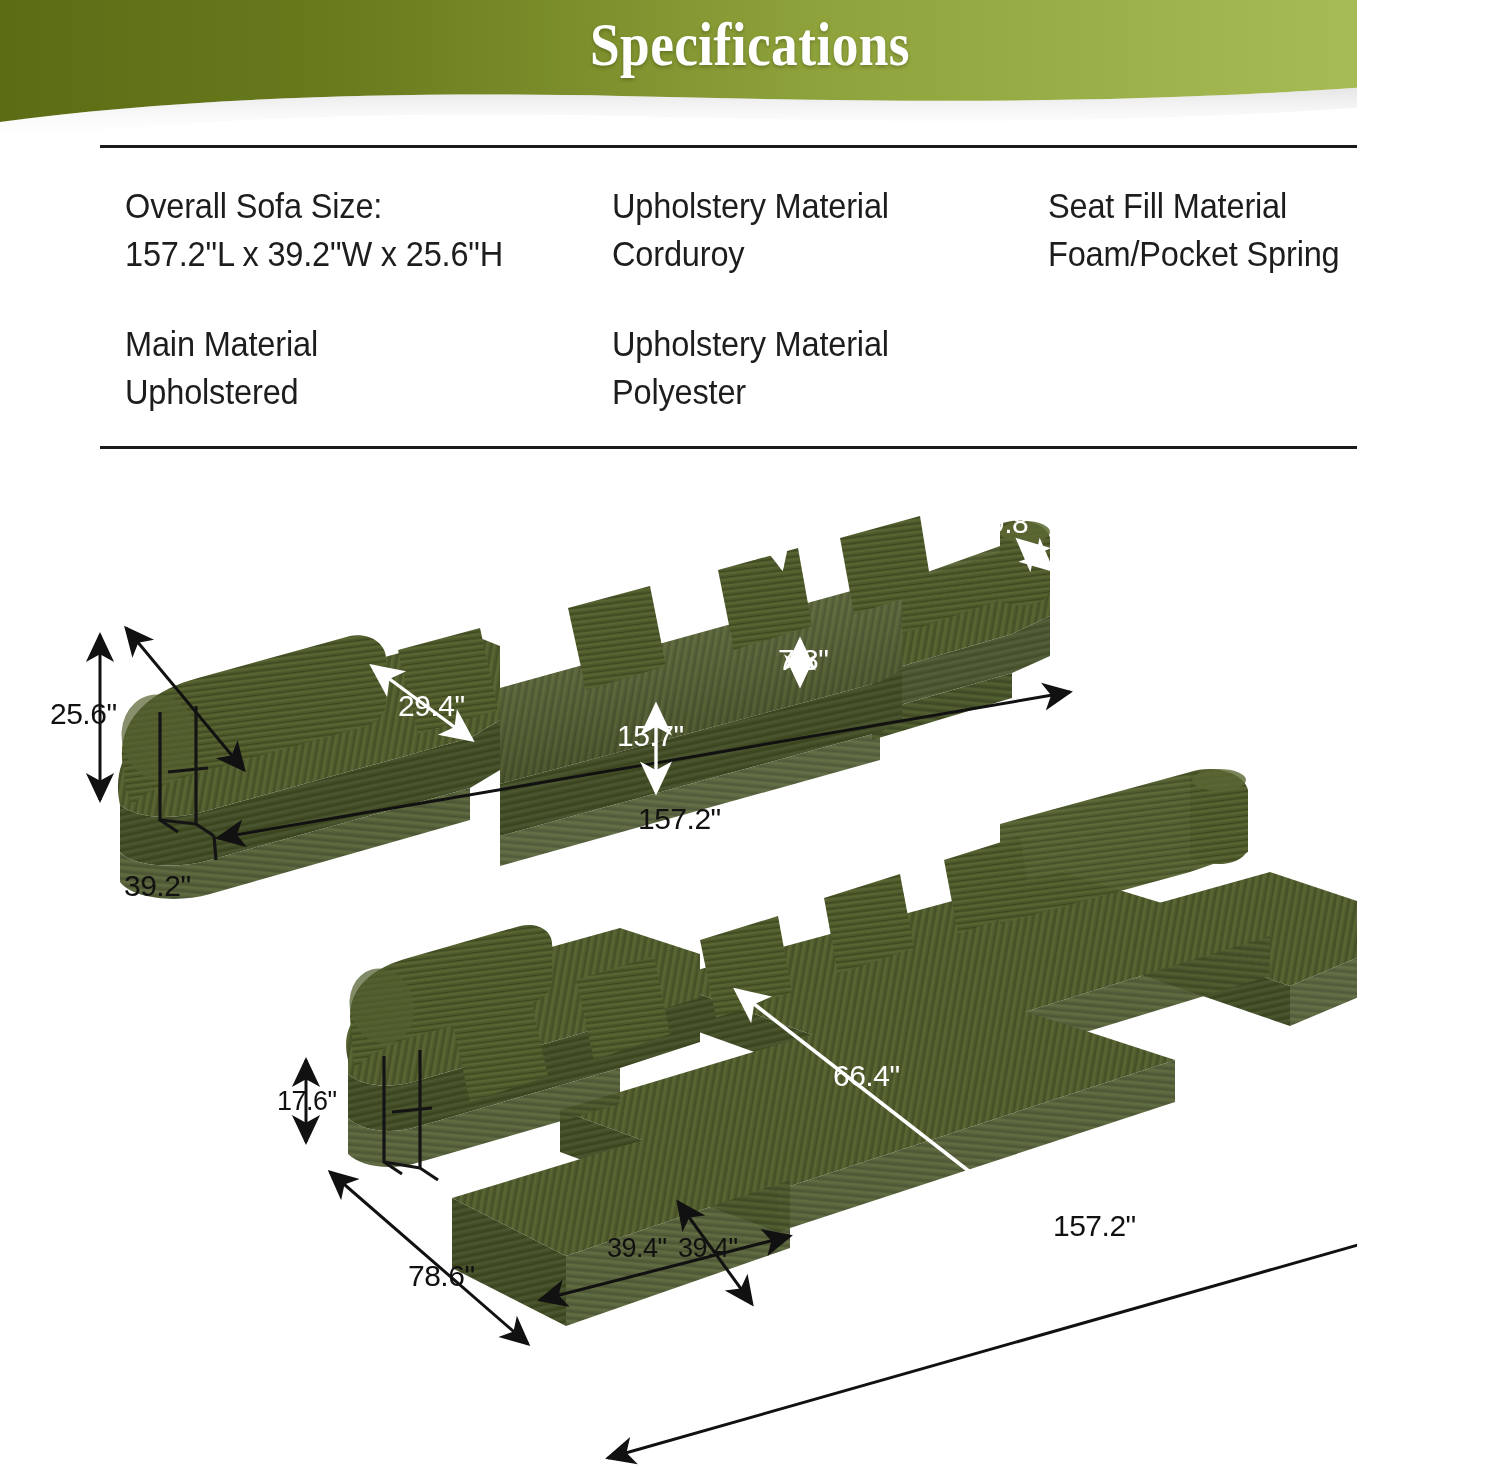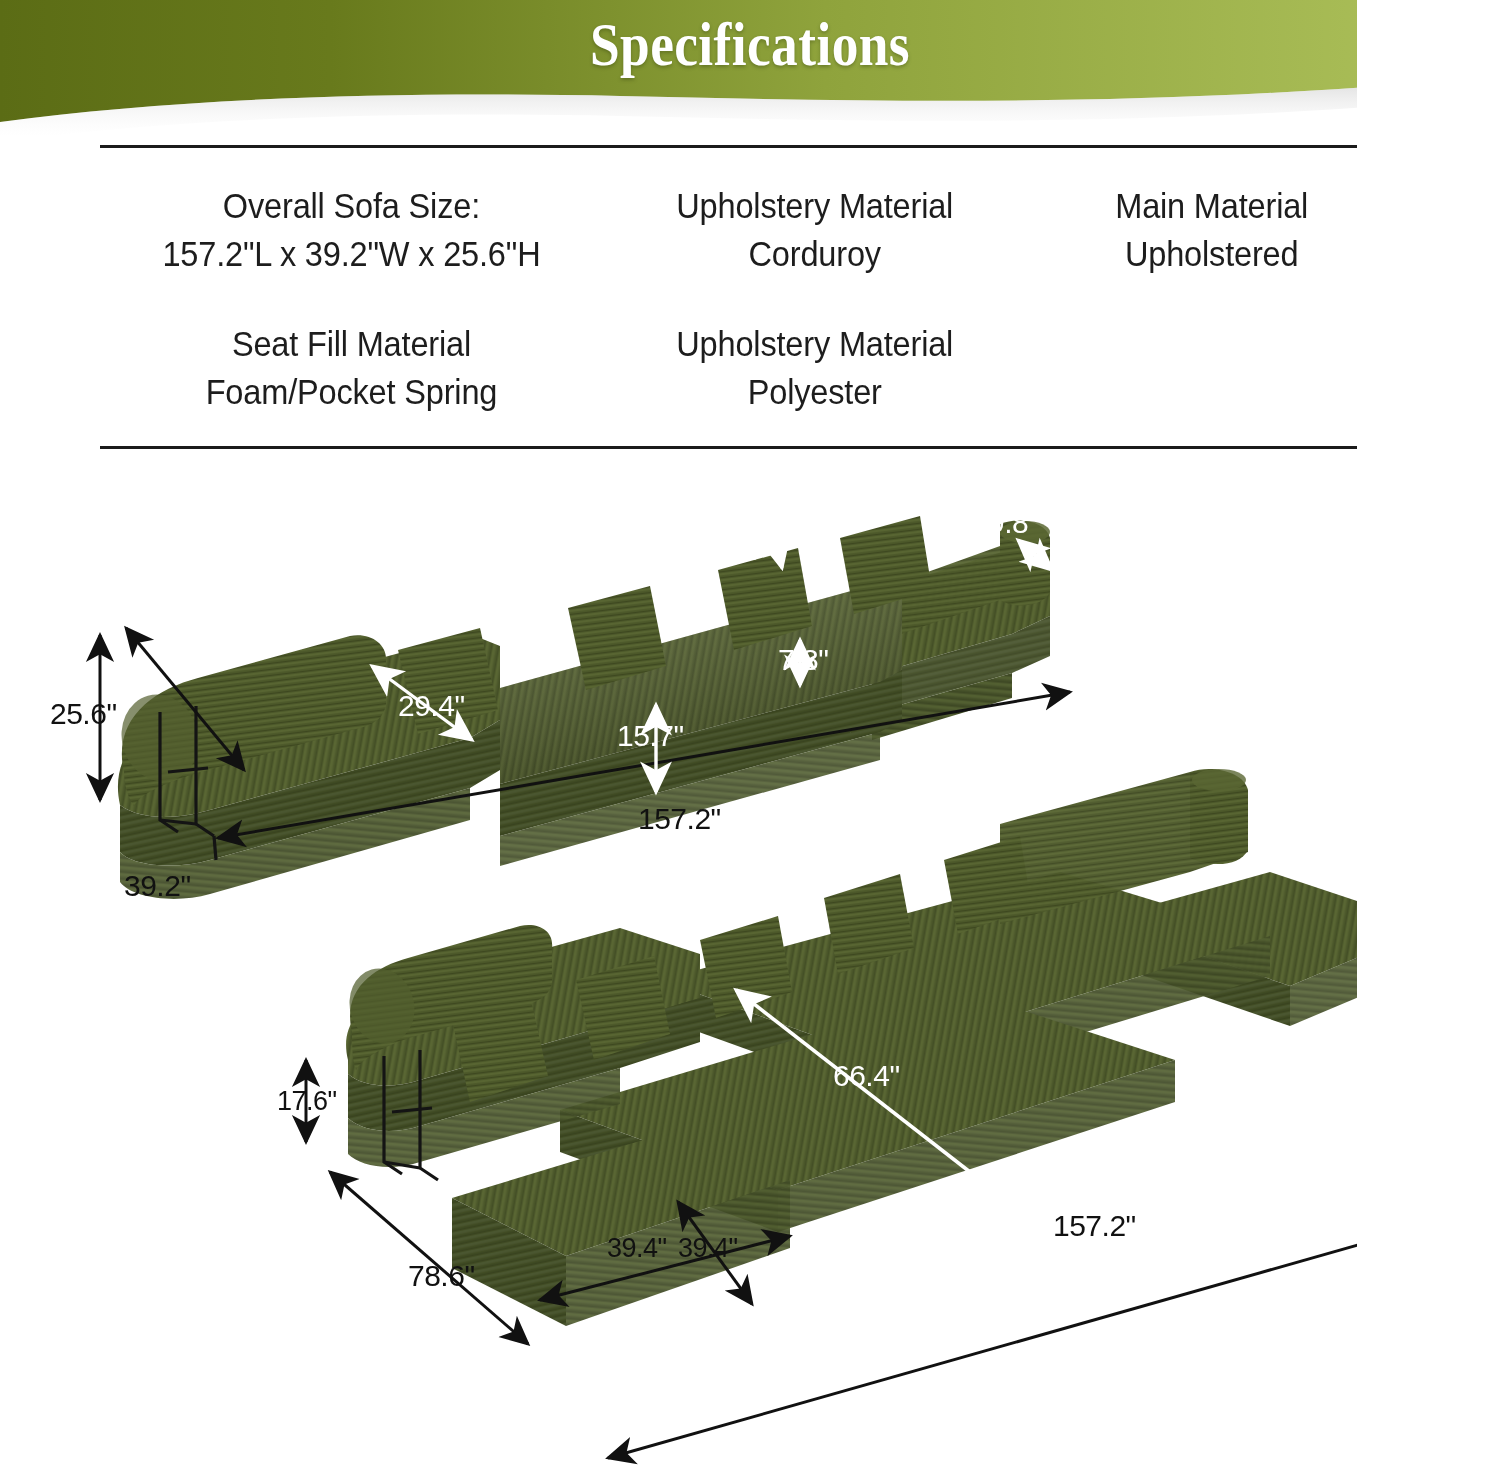--- a/index.html
+++ b/index.html
@@ -55,21 +55,21 @@
     background: #1b1b1b;
     width: 100%;
   }
   .spec-grid {
     display: grid;
     grid-template-columns: 487px 436px 1fr;
     row-gap: 42px;
     padding: 34px 0 30px 25px;
     box-sizing: border-box;
   }
-  .spec-cell { color: #1d1d1d; text-align: center; }
+  .spec-cell { color: #1d1d1d; }
   .spec-label, .spec-value {
     font-family: "Liberation Sans", sans-serif;
     font-size: 35px;
     line-height: 48px;
     font-weight: 400;
     letter-spacing: -0.2px;
     white-space: nowrap;
     transform: scaleX(0.93);
     transform-origin: left center;
   }
@@ -131,27 +131,27 @@
         <div class="spec-value">157.2"L x 39.2"W x 25.6"H</div>
       </div>
 
 
       <div class="spec-cell">
         <div class="spec-label">Upholstery Material</div>
         <div class="spec-value">Corduroy</div>
       </div>
 
       <div class="spec-cell">
+        <div class="spec-label">Seat Fill Material</div>
+        <div class="spec-value">Foam/Pocket Spring</div>
+      </div>
+
+      <div class="spec-cell">
         <div class="spec-label">Main Material</div>
         <div class="spec-value">Upholstered</div>
-      </div>
-
-      <div class="spec-cell">
-        <div class="spec-label">Seat Fill Material</div>
-        <div class="spec-value">Foam/Pocket Spring</div>
       </div>
 
       <div class="spec-cell">
         <div class="spec-label">Upholstery Material</div>
         <div class="spec-value">Polyester</div>
       </div>
 
     </div>
 
     <div class="rule"></div>

